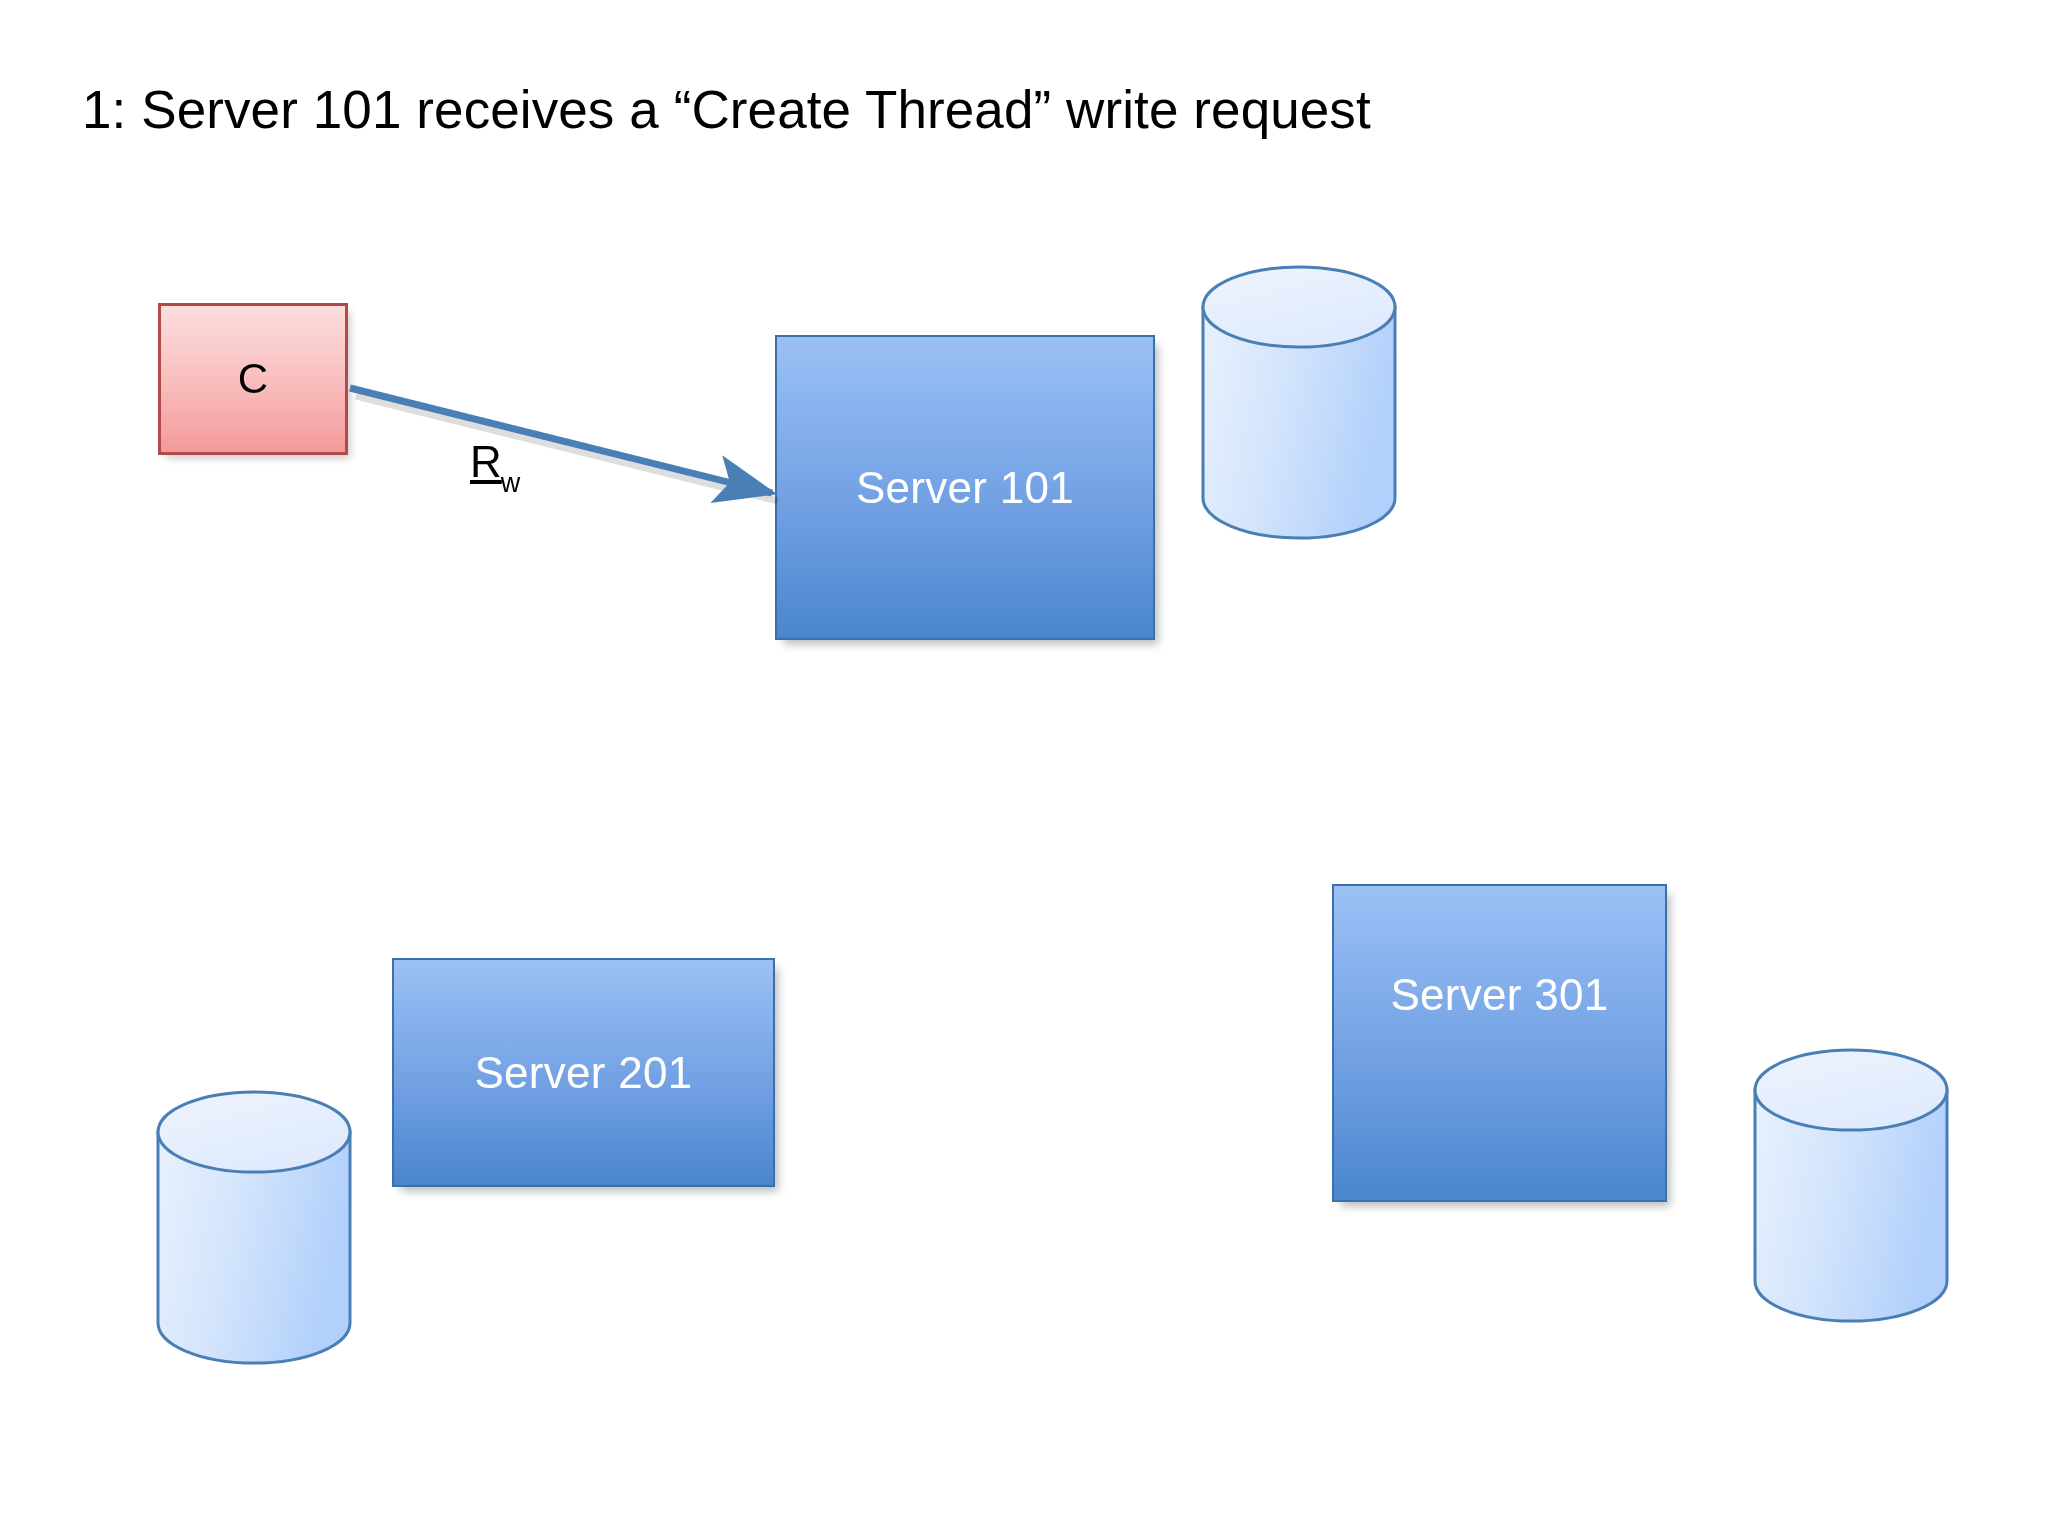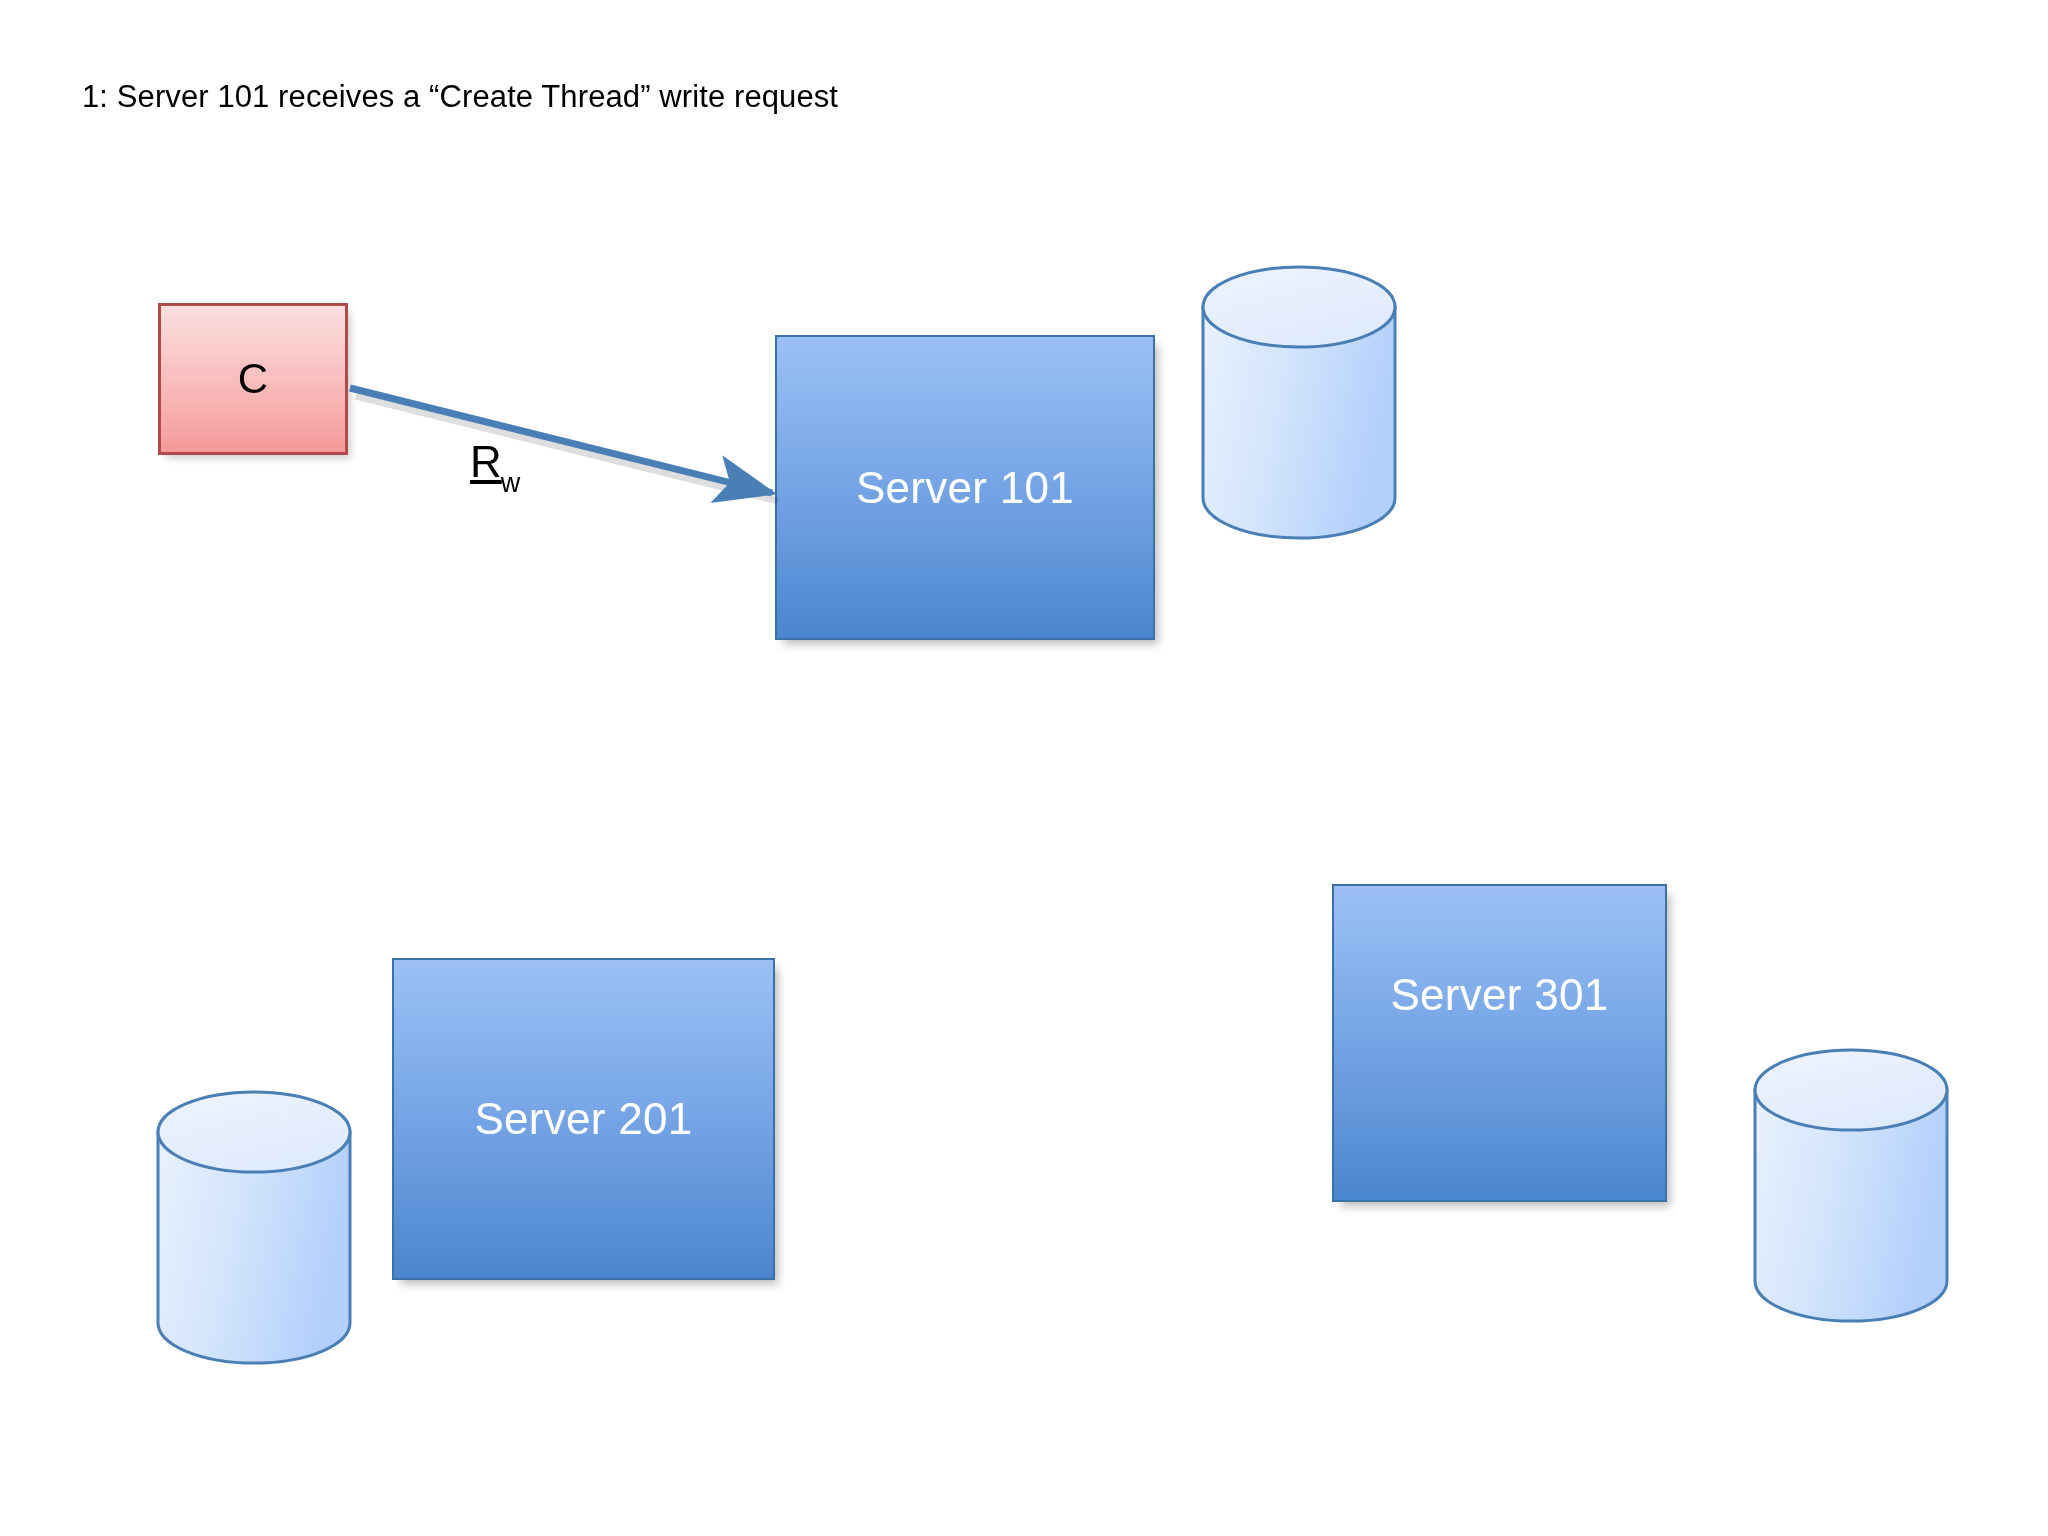--- a/index.html
+++ b/index.html
@@ -16,21 +16,21 @@
     height: 1536px;
     background: #ffffff;
     overflow: hidden;
   }
 
   
   .slide-title {
     position: absolute;
     left: 82px;
     top: 78px;
-    font-size: 31px;
+    font-size: 53px;
     line-height: 1.2;
     color: #000000;
     white-space: nowrap;
     letter-spacing: 0.1px;
   }
 
   
   .node-box {
     position: absolute;
     box-sizing: border-box;
@@ -160,21 +160,21 @@
         <linearGradient id="cylTop2" x1="0" y1="0" x2="0.6" y2="1">
           <stop offset="0%" stop-color="#eef4fe"></stop>
           <stop offset="100%" stop-color="#dfeafd"></stop>
         </linearGradient>
       </defs>
       <path d="M3,42 L3,233 A96,40 0 0 0 195,233 L195,42 Z" fill="url(#cylBody2)" stroke="#4a7fb5" stroke-width="3"></path>
       <ellipse cx="99" cy="42" rx="96" ry="40" fill="url(#cylTop2)" stroke="#4a7fb5" stroke-width="3"></ellipse>
     </svg>
   </div>
 
-  <div class="node-box server-box" style="left:392px; top:958px; width:383px; height:322px;">
+  <div class="node-box server-box" style="left:392px; top:958px; width:383px; height:229px;">
     <span class="server-label">Server 201</span>
   </div>
 
   <div class="node-box server-box" style="left:1332px; top:884px; width:335px; height:318px;">
     <span class="server-label" style="position:relative; top:-48px;">Server 301</span>
   </div>
 
   <div class="cylinder" style="left:1752px; top:1048px;">
     <svg width="198" height="275" viewBox="0 0 198 275">
       <defs>

